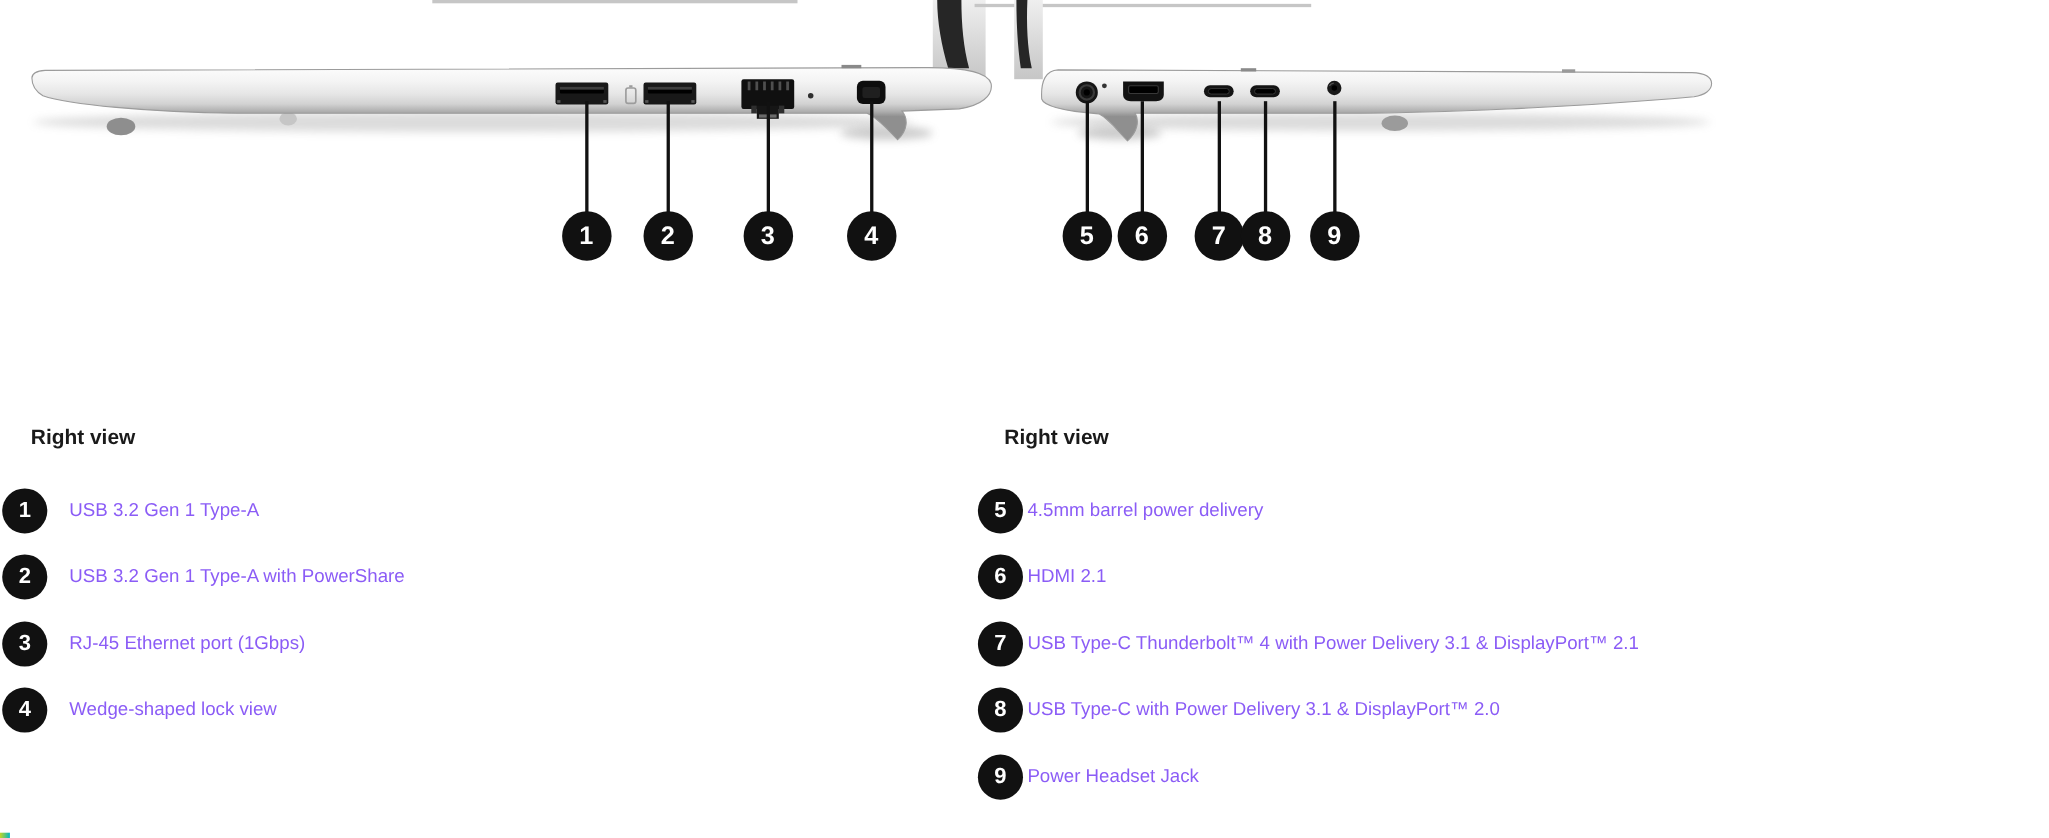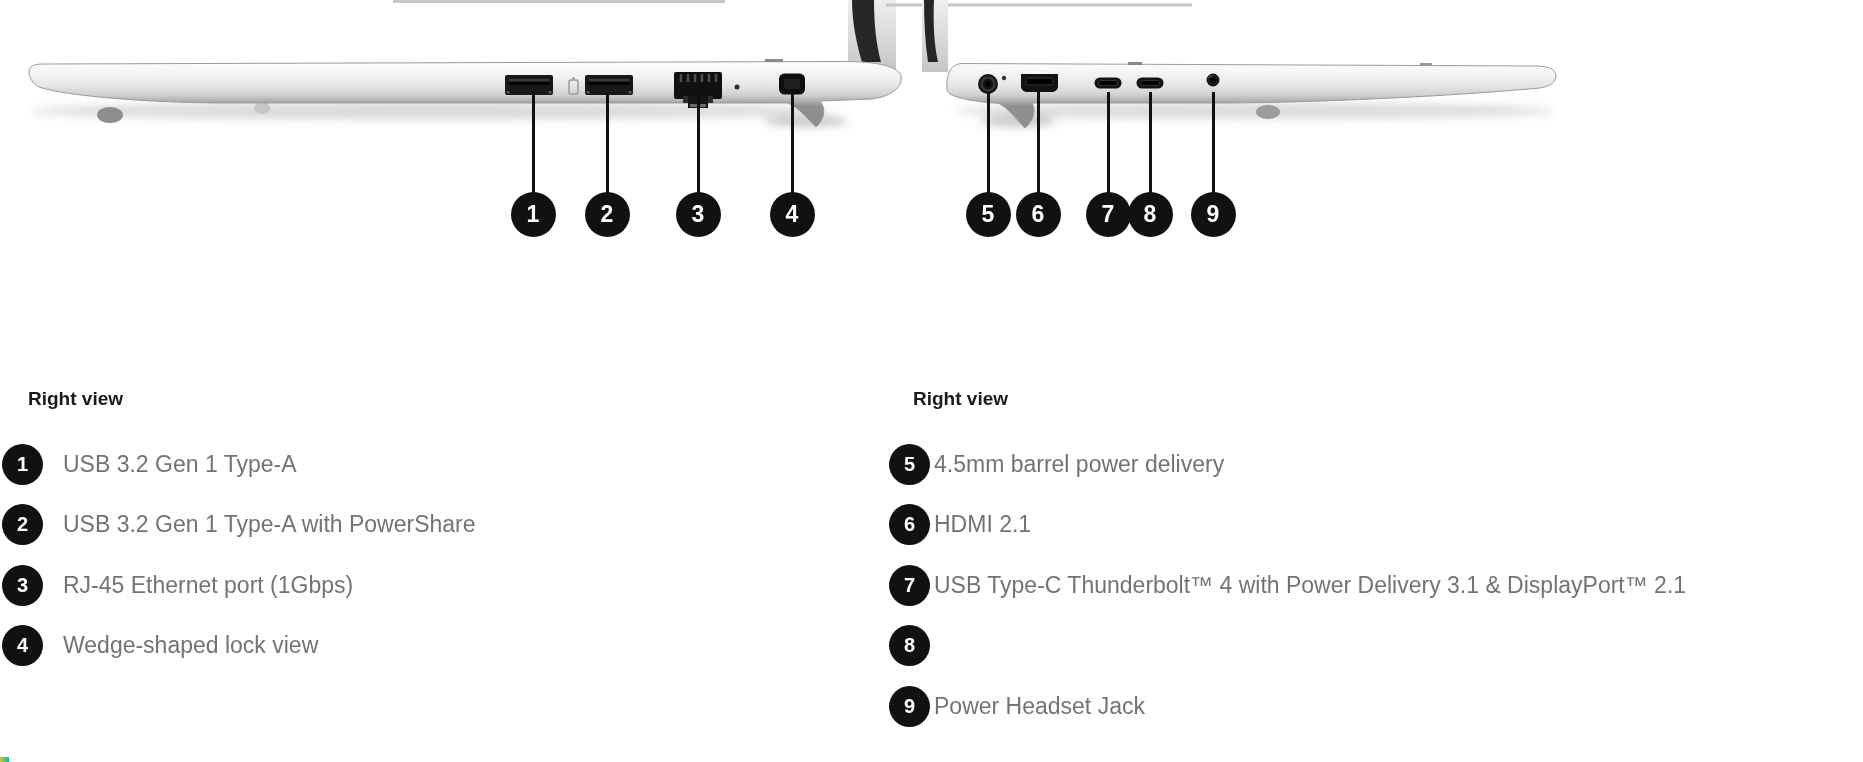--- a/index.html
+++ b/index.html
@@ -13,21 +13,21 @@
     position:absolute;top:192px;width:45px;height:45px;border-radius:50%;
     background:#111;color:#fff;display:flex;align-items:center;justify-content:center;
     font-size:23px;font-weight:bold;
   }
   .col-heading{position:absolute;top:388px;font-size:19px;font-weight:bold;white-space:nowrap;}
   .legend-row{position:absolute;display:flex;align-items:center;height:42px;}
   .legend-circle{
     flex:none;width:41px;height:41px;border-radius:50%;background:#111;color:#fff;
     display:flex;align-items:center;justify-content:center;font-size:20px;font-weight:bold;
   }
-  .legend-label{font-size:23px;white-space:nowrap;color:#737373;}
+  .legend-label{font-size:17px;white-space:nowrap;color:#8b5cf6;}
   .col-right .legend-label{margin-left:4px;}
   .col-left  .legend-label{margin-left:20px;}
   .corner-mark{position:absolute;left:0;top:757px;width:9px;height:5px;
     background:linear-gradient(90deg,#c3d625,#00b7c3);}
 </style>
 </head>
 <body>
 
 <div class="canvas">
 
@@ -231,20 +231,21 @@
   <div class="legend-row col-right" style="left:889px;top:503px;">
     <div class="legend-circle">6</div>
     <div class="legend-label">HDMI 2.1</div>
   </div>
   <div class="legend-row col-right" style="left:889px;top:564px;">
     <div class="legend-circle">7</div>
     <div class="legend-label">USB Type-C Thunderbolt™ 4 with Power Delivery 3.1 &amp; DisplayPort™ 2.1</div>
   </div>
   <div class="legend-row col-right" style="left:889px;top:624px;">
     <div class="legend-circle">8</div>
+    <div class="legend-label">USB Type-C with Power Delivery 3.1 &amp; DisplayPort™ 2.0</div>
   </div>
   <div class="legend-row col-right" style="left:889px;top:685px;">
     <div class="legend-circle">9</div>
     <div class="legend-label">Power Headset Jack</div>
   </div>
 
   <div class="corner-mark"></div>
 
 </div>
 

